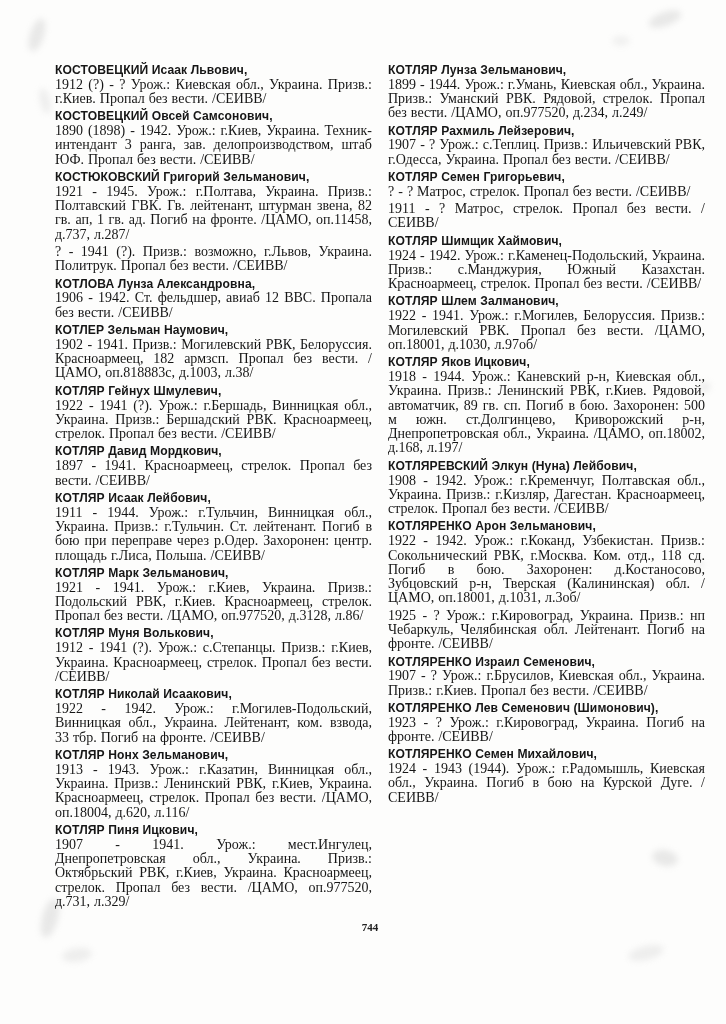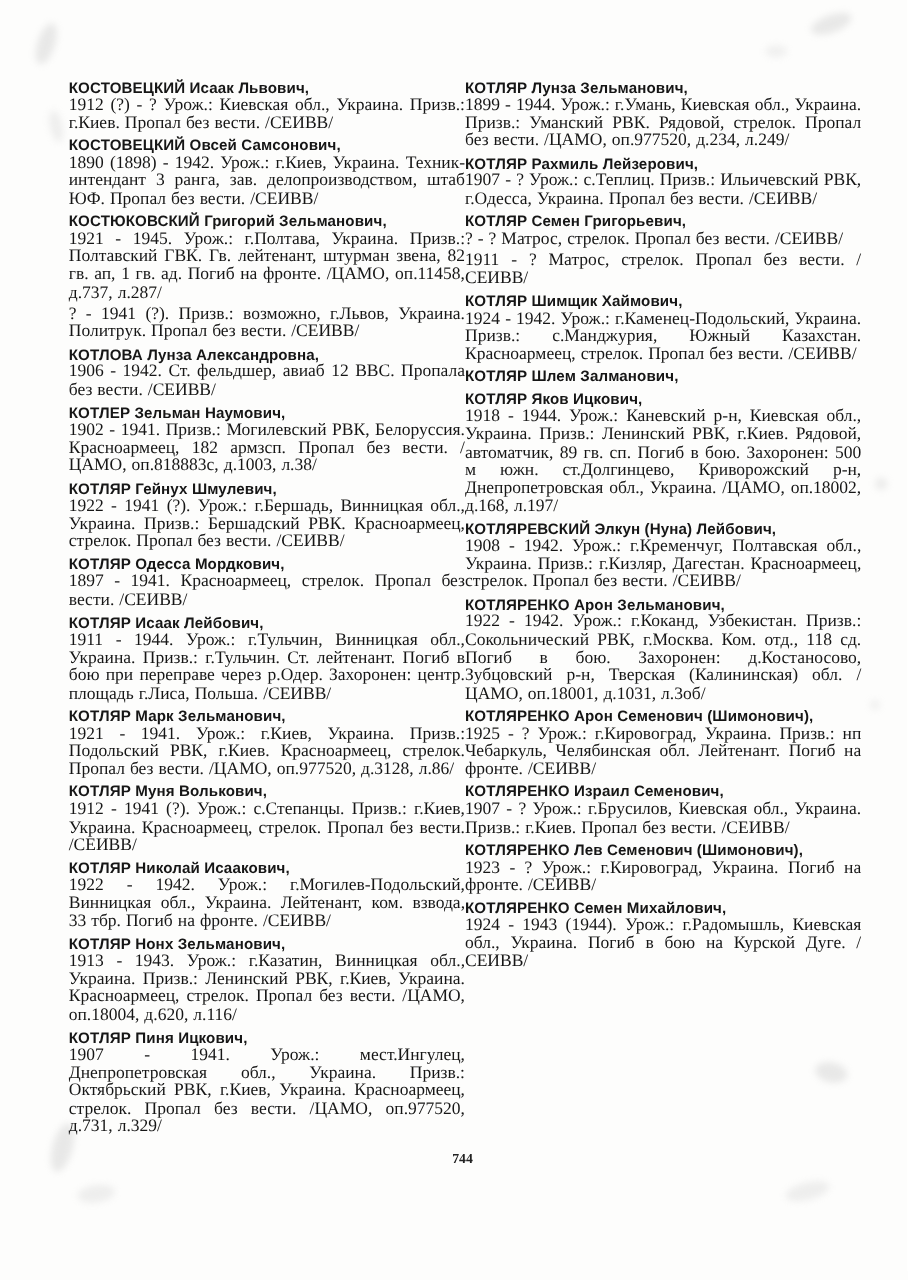--- a/index.html
+++ b/index.html
@@ -19,21 +19,21 @@
     position: absolute;
     inset: 0;
     background: #fdfdfc;
   }
   .columns {
     position: absolute;
     left: 55px;
     top: 63px;
     width: 650px;
     display: flex;
-    gap: 0;
+    gap: 16px;
   }
   .col {
     width: 317px;
   }
   .entry {
     margin-bottom: 3px;
   }
   .entry-name {
     font-family: "Liberation Sans", sans-serif;
     font-weight: 700;
@@ -117,21 +117,21 @@
         </div>
         <div class="entry">
           <div class="entry-name">КОТЛЕР Зельман Наумович,</div>
           <div class="entry-details">1902 - 1941. Призв.: Могилевский РВК, Белоруссия. Красноармеец, 182 армзсп. Пропал без вести. /ЦАМО, оп.818883с, д.1003, л.38/</div>
         </div>
         <div class="entry">
           <div class="entry-name">КОТЛЯР Гейнух Шмулевич,</div>
           <div class="entry-details">1922 - 1941 (?). Урож.: г.Бершадь, Винницкая обл., Украина. Призв.: Бершадский РВК. Красноармеец, стрелок. Пропал без вести. /СЕИВВ/</div>
         </div>
         <div class="entry">
-          <div class="entry-name">КОТЛЯР Одесса Мордкович,</div>
+          <div class="entry-name">КОТЛЯР Давид Мордкович,</div>
           <div class="entry-details">1897 - 1941. Красноармеец, стрелок. Пропал без вести. /СЕИВВ/</div>
         </div>
         <div class="entry">
           <div class="entry-name">КОТЛЯР Исаак Лейбович,</div>
           <div class="entry-details">1911 - 1944. Урож.: г.Тульчин, Винницкая обл., Украина. Призв.: г.Тульчин. Ст. лейтенант. Погиб в бою при переправе через р.Одер. Захоронен: центр. площадь г.Лиса, Польша. /СЕИВВ/</div>
         </div>
         <div class="entry">
           <div class="entry-name">КОТЛЯР Марк Зельманович,</div>
           <div class="entry-details">1921 - 1941. Урож.: г.Киев, Украина. Призв.: Подольский РВК, г.Киев. Красноармеец, стрелок. Пропал без вести. /ЦАМО, оп.977520, д.3128, л.86/</div>
         </div>
@@ -169,35 +169,35 @@
         </div>
         <div class="entry">
           <div class="entry-details">1911 - ? Матрос, стрелок. Пропал без вести. /СЕИВВ/</div>
         </div>
         <div class="entry">
           <div class="entry-name">КОТЛЯР Шимщик Хаймович,</div>
           <div class="entry-details">1924 - 1942. Урож.: г.Каменец-Подольский, Украина. Призв.: с.Манджурия, Южный Казахстан. Красноармеец, стрелок. Пропал без вести. /СЕИВВ/</div>
         </div>
         <div class="entry">
           <div class="entry-name">КОТЛЯР Шлем Залманович,</div>
+          <div class="entry-details">1922 - 1941. Урож.: г.Могилев, Белоруссия. Призв.: Могилевский РВК. Пропал без вести. /ЦАМО, оп.18001, д.1030, л.97об/</div>
         </div>
         <div class="entry">
           <div class="entry-name">КОТЛЯР Яков Ицкович,</div>
           <div class="entry-details">1918 - 1944. Урож.: Каневский р-н, Киевская обл., Украина. Призв.: Ленинский РВК, г.Киев. Рядовой, автоматчик, 89 гв. сп. Погиб в бою. Захоронен: 500 м южн. ст.Долгинцево, Криворожский р-н, Днепропетровская обл., Украина. /ЦАМО, оп.18002, д.168, л.197/</div>
         </div>
         <div class="entry">
           <div class="entry-name">КОТЛЯРЕВСКИЙ Элкун (Нуна) Лейбович,</div>
           <div class="entry-details">1908 - 1942. Урож.: г.Кременчуг, Полтавская обл., Украина. Призв.: г.Кизляр, Дагестан. Красноармеец, стрелок. Пропал без вести. /СЕИВВ/</div>
         </div>
         <div class="entry">
           <div class="entry-name">КОТЛЯРЕНКО Арон Зельманович,</div>
           <div class="entry-details">1922 - 1942. Урож.: г.Коканд, Узбекистан. Призв.: Сокольнический РВК, г.Москва. Ком. отд., 118 сд. Погиб в бою. Захоронен: д.Костаносово, Зубцовский р-н, Тверская (Калининская) обл. /ЦАМО, оп.18001, д.1031, л.3об/</div>
         </div>
         <div class="entry">
-          <div class="entry-name">КОТЛЯРЕНКО Арон Семенович (Шимонович),</div>
           <div class="entry-details">1925 - ? Урож.: г.Кировоград, Украина. Призв.: нп Чебаркуль, Челябинская обл. Лейтенант. Погиб на фронте. /СЕИВВ/</div>
         </div>
         <div class="entry">
           <div class="entry-name">КОТЛЯРЕНКО Израил Семенович,</div>
           <div class="entry-details">1907 - ? Урож.: г.Брусилов, Киевская обл., Украина. Призв.: г.Киев. Пропал без вести. /СЕИВВ/</div>
         </div>
         <div class="entry">
           <div class="entry-name">КОТЛЯРЕНКО Лев Семенович (Шимонович),</div>
           <div class="entry-details">1923 - ? Урож.: г.Кировоград, Украина. Погиб на фронте. /СЕИВВ/</div>
         </div>

